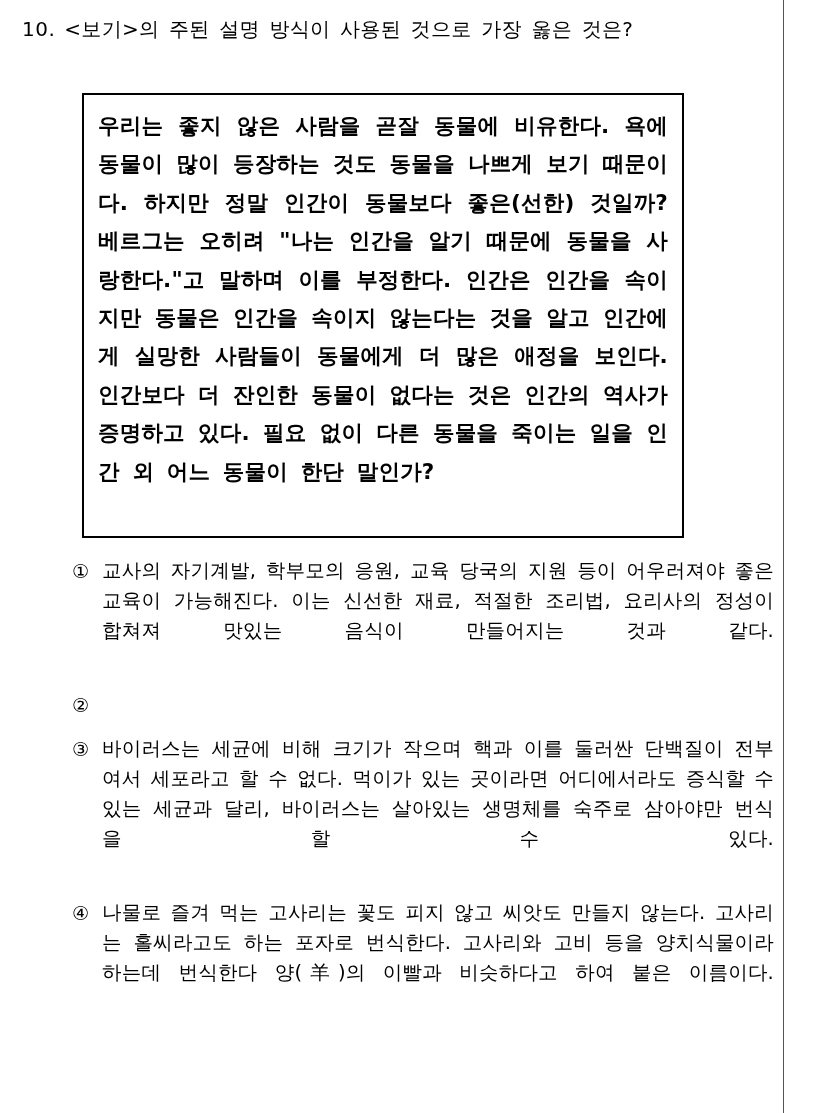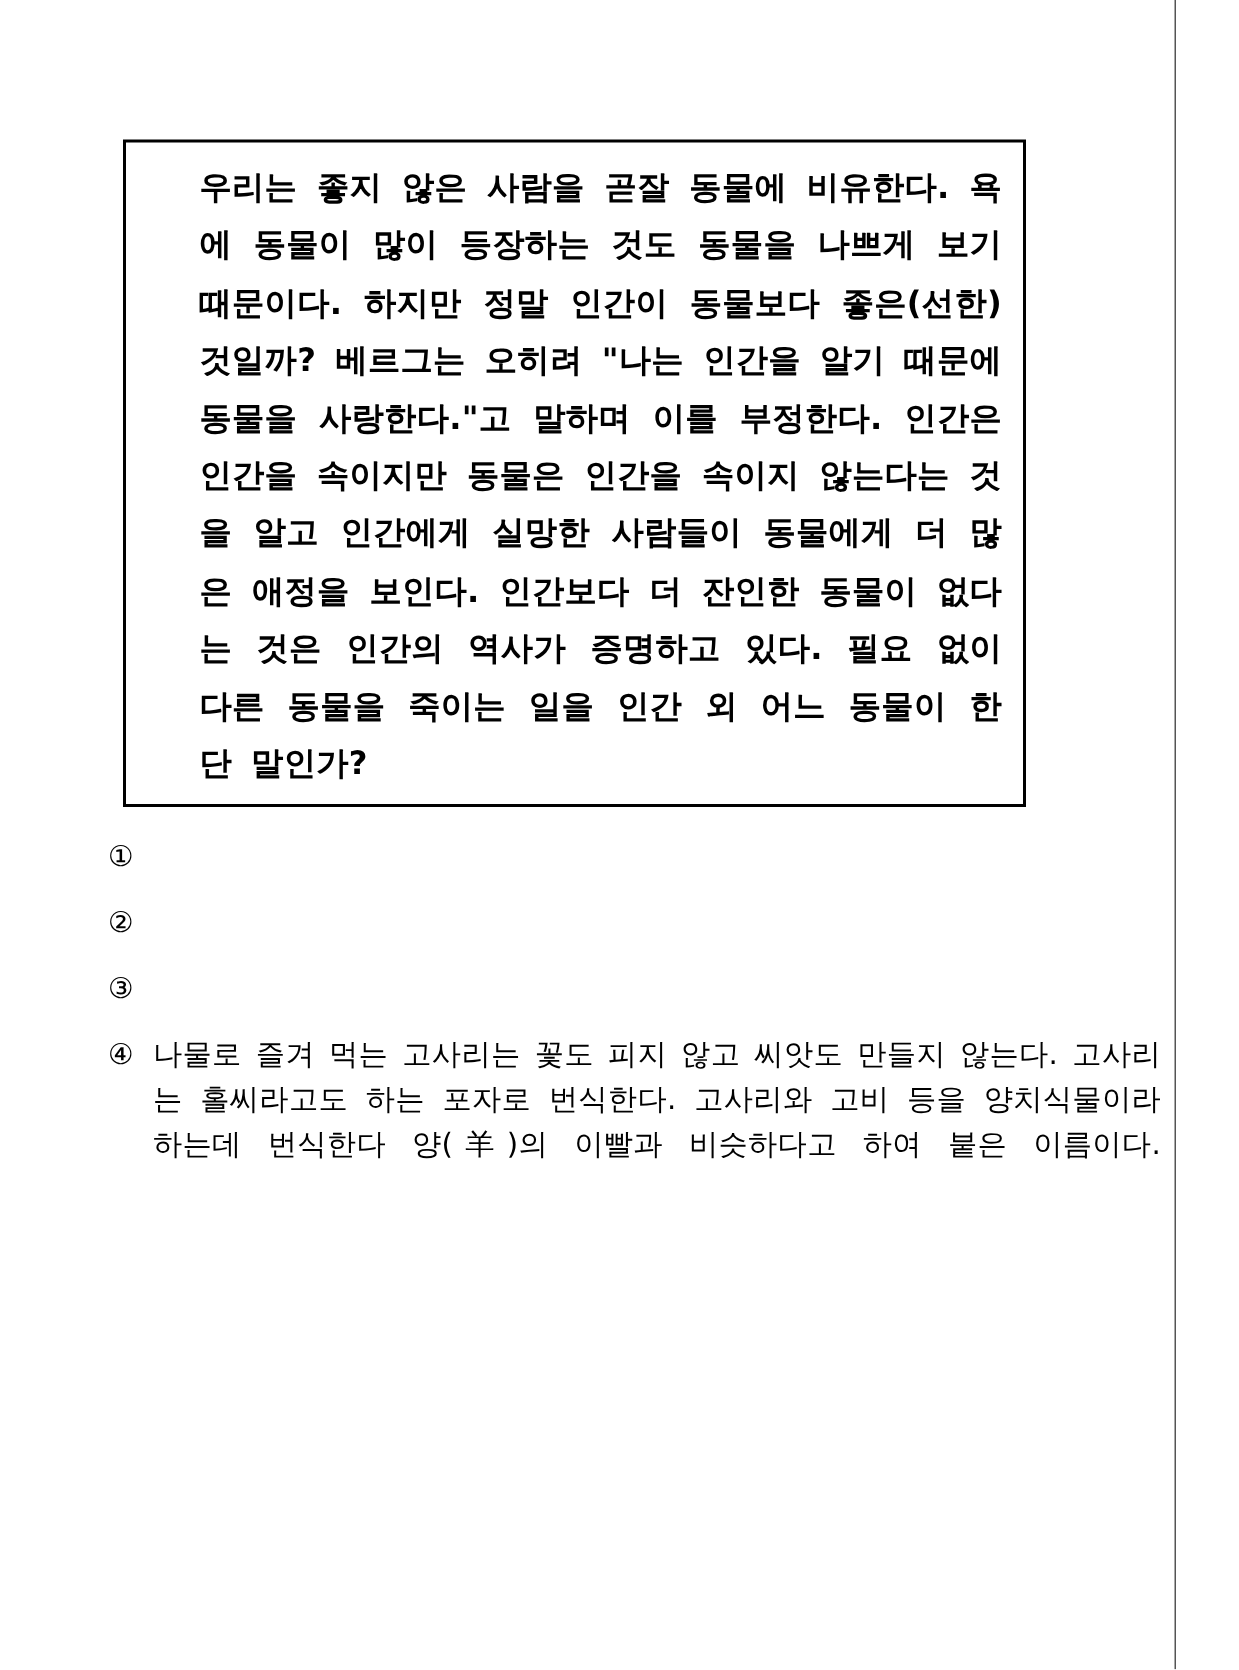--- a/index.html
+++ b/index.html
@@ -59,21 +59,20 @@
   
   .passage-box {
     position: absolute;
     left: 82px;
     top: 93px;
     width: 602px;
     height: 445px;
     border: 2px solid #000000;
     box-sizing: border-box;
     background: #ffffff;
-    padding-left: 35px;
   }
   .passage-inner {
     padding: 12px 14px 10px 14px;
   }
   .passage-text {
     font-family: "DejaVu Sans", "Liberation Sans", sans-serif;
     font-weight: bold;
     font-size: 21.5px;
     line-height: 38.4px;
     letter-spacing: 0.2px;
@@ -120,39 +119,45 @@
     width: 100%;
   }
 </style>
 </head>
 <body>
 
 <div id="page">
 
   <div class="page-divider"></div>
 
+  <div class="question-block">
+    <span class="q-number">10.</span>
+    <span class="q-text">&lt;보기&gt;의 주된 설명 방식이 사용된 것으로 가장 옳은 것은?</span>
+  </div>
 
   <div class="passage-box">
     <div class="passage-inner">
       <div class="passage-text">우리는 좋지 않은 사람을 곧잘 동물에 비유한다. 욕에 동물이 많이 등장하는 것도 동물을 나쁘게 보기 때문이다. 하지만 정말 인간이 동물보다 좋은(선한) 것일까? 베르그는 오히려 "나는 인간을 알기 때문에 동물을 사랑한다."고 말하며 이를 부정한다. 인간은 인간을 속이지만 동물은 인간을 속이지 않는다는 것을 알고 인간에게 실망한 사람들이 동물에게 더 많은 애정을 보인다. 인간보다 더 잔인한 동물이 없다는 것은 인간의 역사가 증명하고 있다. 필요 없이 다른 동물을 죽이는 일을 인간 외 어느 동물이 한단 말인가?</div>
     </div>
   </div>
 
   <div class="choices">
 
     <div class="choice">
       <span class="choice-marker">①</span>
+      <span class="choice-text">교사의 자기계발, 학부모의 응원, 교육 당국의 지원 등이 어우러져야 좋은 교육이 가능해진다. 이는 신선한 재료, 적절한 조리법, 요리사의 정성이 합쳐져 맛있는 음식이 만들어지는 것과 같다.</span>
     </div>
 
     <div class="choice">
       <span class="choice-marker">②</span>
     </div>
 
     <div class="choice">
       <span class="choice-marker">③</span>
+      <span class="choice-text">바이러스는 세균에 비해 크기가 작으며 핵과 이를 둘러싼 단백질이 전부여서 세포라고 할 수 없다. 먹이가 있는 곳이라면 어디에서라도 증식할 수 있는 세균과 달리, 바이러스는 살아있는 생명체를 숙주로 삼아야만 번식을 할 수 있다.</span>
     </div>
 
     <div class="choice">
       <span class="choice-marker">④</span>
       <span class="choice-text">나물로 즐겨 먹는 고사리는 꽃도 피지 않고 씨앗도 만들지 않는다. 고사리는 홀씨라고도 하는 포자로 번식한다. 고사리와 고비 등을 양치식물이라 하는데 번식한다 양(羊)의 이빨과 비슷하다고 하여 붙은 이름이다.</span>
     </div>
 
   </div>
 
 </div>

